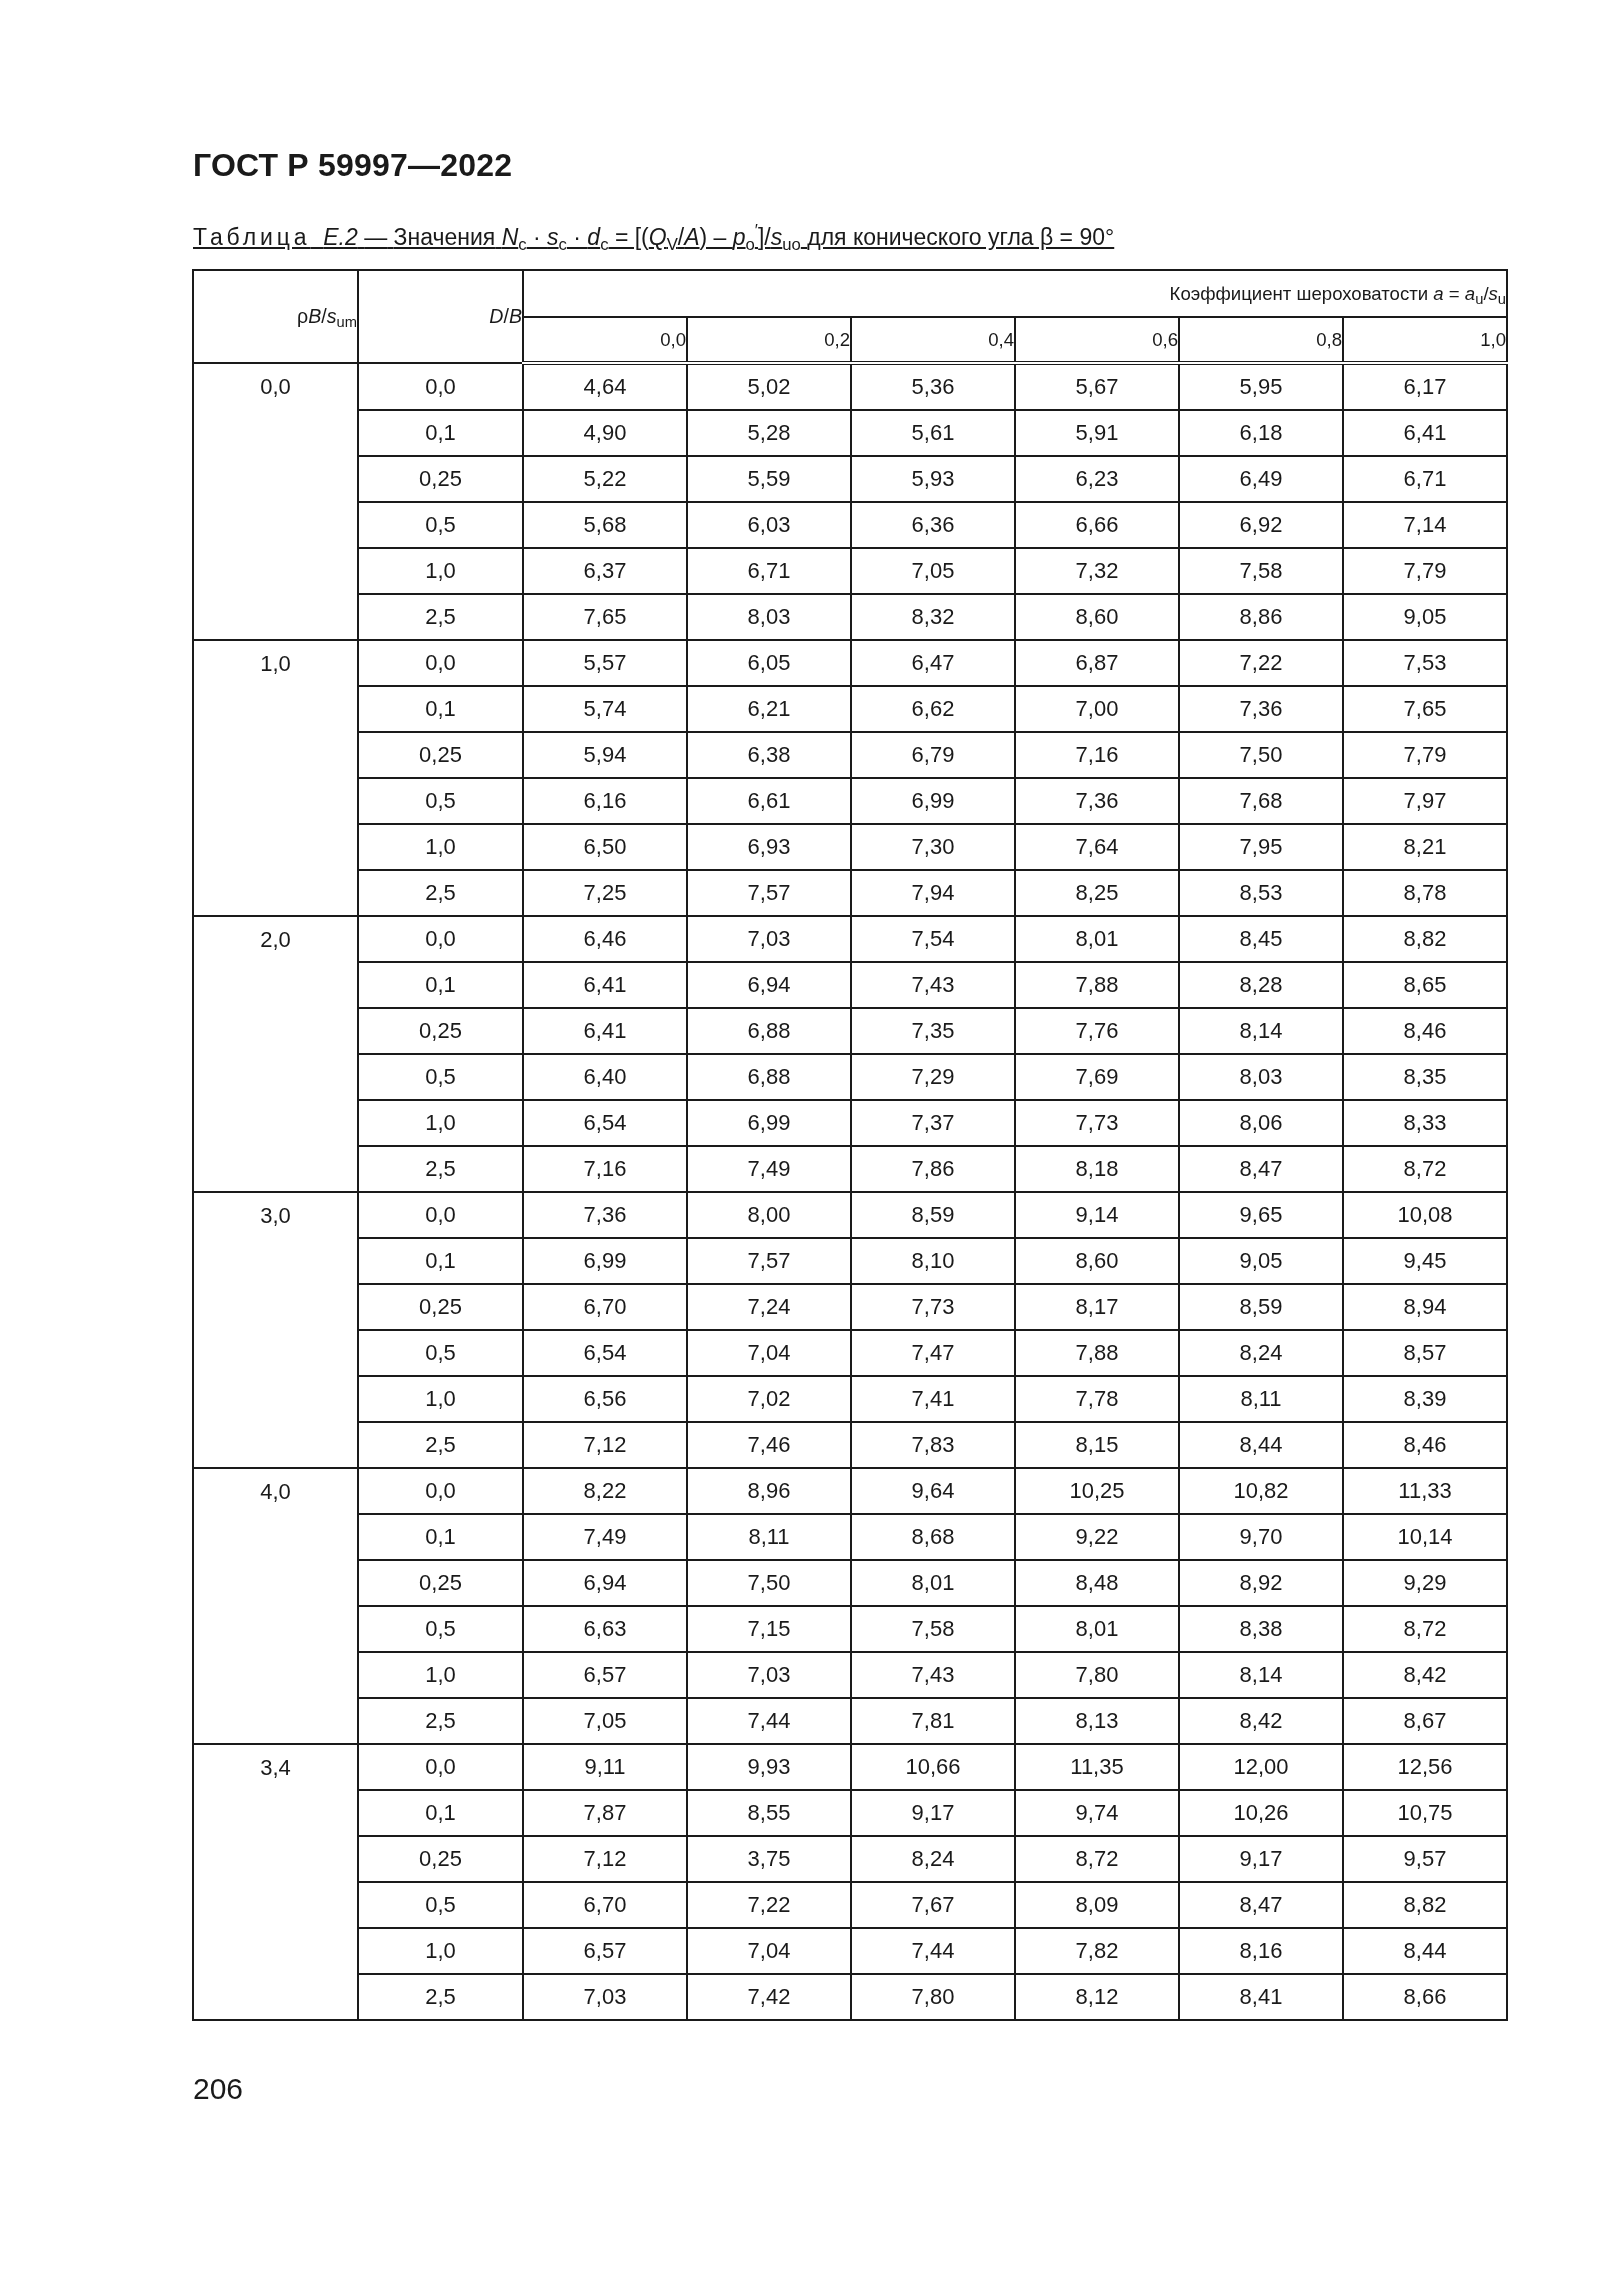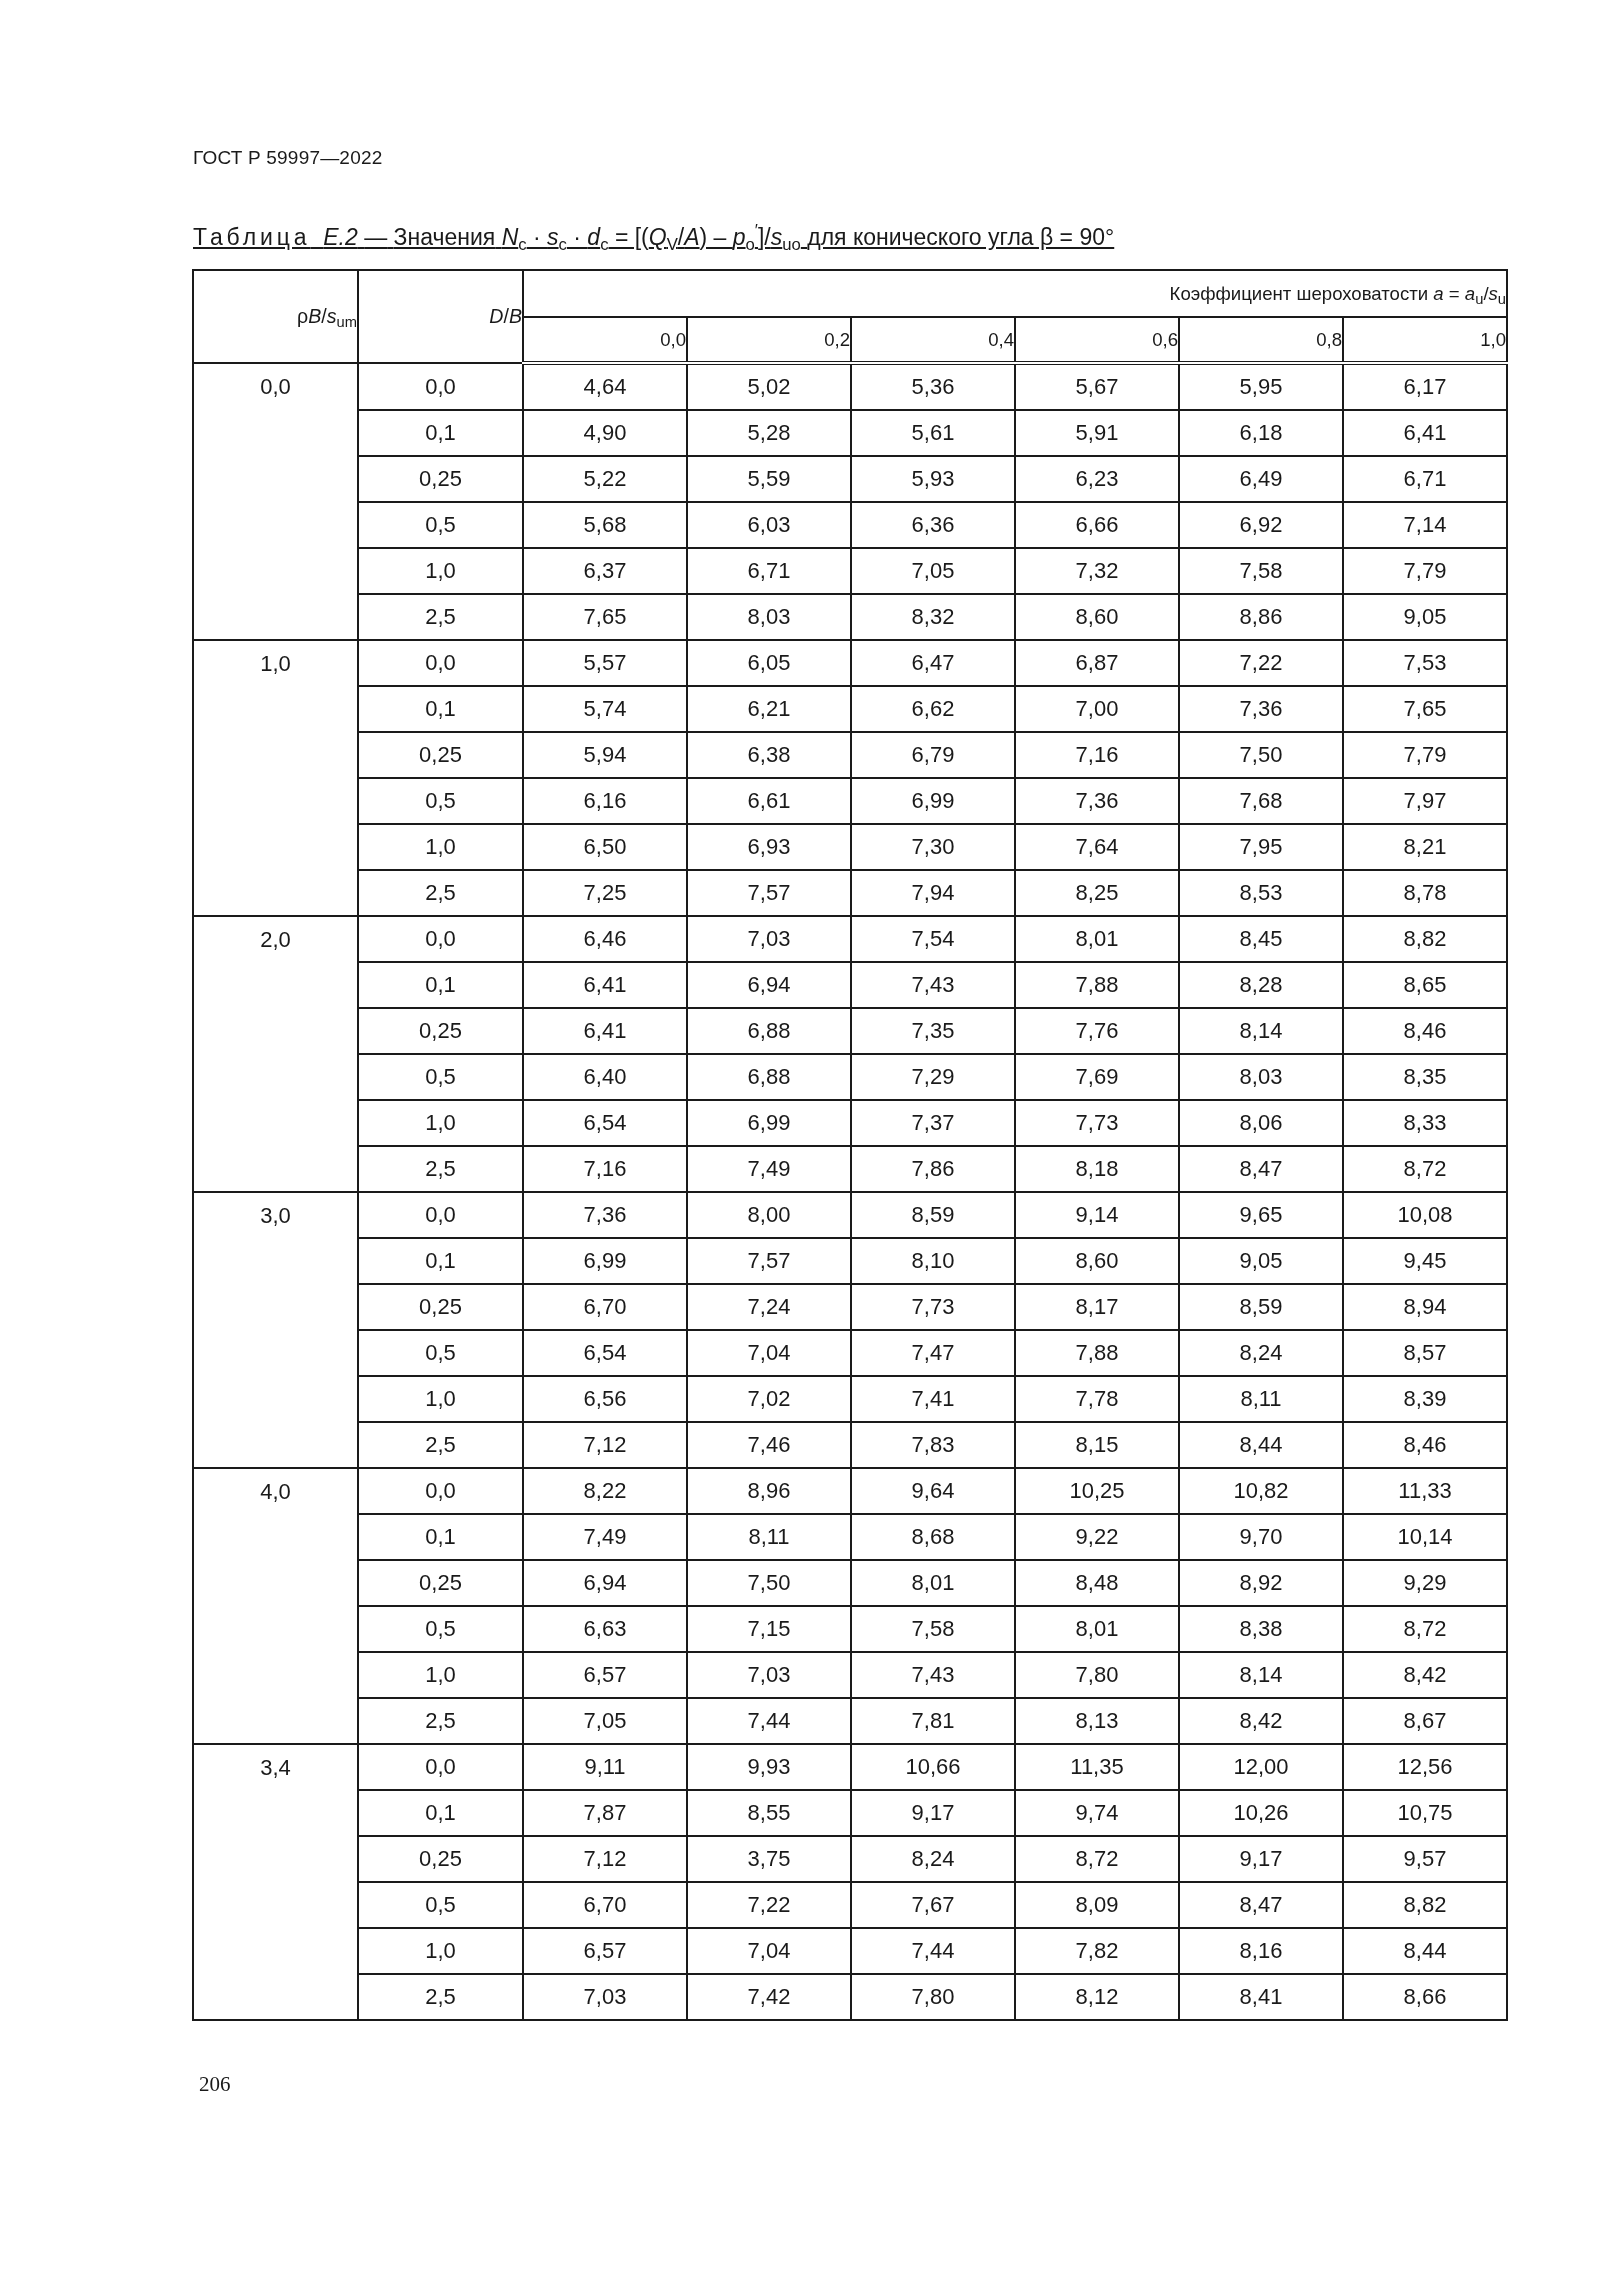--- a/index.html
+++ b/index.html
@@ -2,21 +2,21 @@
 <html><head>
 <meta charset="utf-8">
 <style>
   html, body { margin: 0; padding: 0; background: #ffffff; }
   body {
     width: 1621px; height: 2293px; position: relative; overflow: hidden;
     font-family: "Liberation Sans", "DejaVu Sans", sans-serif; color: #1a1a1a;
   }
   .doc-header {
     position: absolute; left: 193px; top: 147px;
-    font-size: 19px; font-weight: normal; letter-spacing: 0.2px;
+    font-size: 32px; font-weight: bold; letter-spacing: 0.2px;
   }
   .caption {
     position: absolute; left: 193px; top: 223px;
     font-size: 23px; white-space: nowrap; line-height: 29px; text-decoration: underline;
   }
   .caption .spaced { letter-spacing: 3.9px; }
   .caption i { font-style: italic; }
   .caption sub { font-size: 16.7px; vertical-align: -4.9px; line-height: 0; }
   .caption sup { font-size: 16.7px; line-height: 0; }
 
@@ -41,21 +41,21 @@
   table.gost td {
     height: 44px; font-size: 22px; vertical-align: middle;
   }
   table.gost td.group {
     vertical-align: top; padding-top: 9.8px; border-left-width: 2.9px;
     border-right-width: 2.9px;
   }
   table.gost td.db { border-right-width: 2.9px; }
   table.gost tr.grp-end td { border-bottom-width: 2.9px; margin-left: 36px; }
   .page-number {
-    position: absolute; left: 199px; top: 2072px; font-size: 21px; font-family: Liberation Serif, serif;
+    position: absolute; left: 193px; top: 2072px; font-size: 30px;
   }
 </style>
 </head>
 <body>
 
 <div class="doc-header">ГОСТ Р 59997—2022</div>
 
 <div class="caption"><span class="spaced">Таблица</span>&nbsp; <i>E.2</i> <span>—</span> <span>Значения</span> <span><i>N</i><sub>c</sub> · <i>s</i><sub>c</sub> · <i>d</i><sub>c</sub> = [(<i>Q</i><sub>V</sub>/<i>A</i>) – <i>p</i><sub>o</sub><sup>′</sup>]/<i>s</i><sub>uo</sub></span> <span>для конического угла β = 90°</span></div>
 
 <table class="gost">

